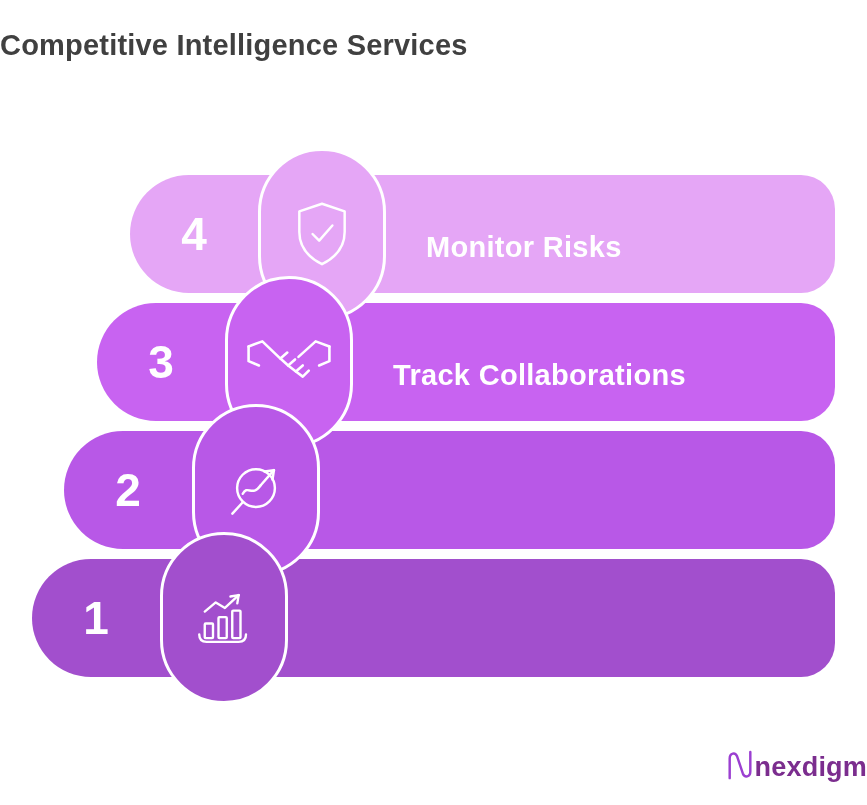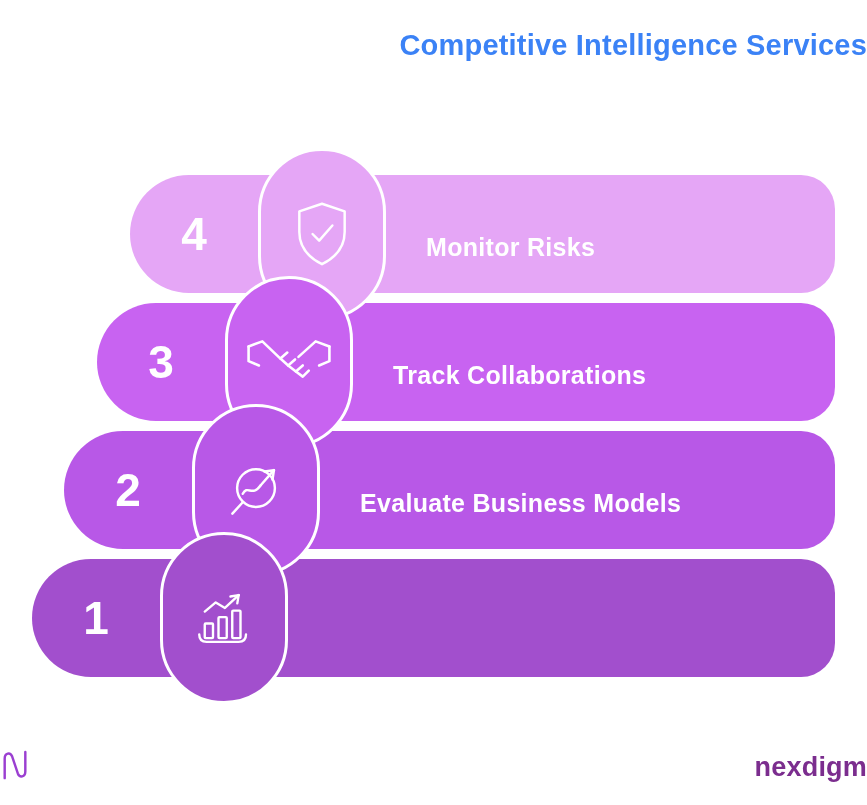--- a/index.html
+++ b/index.html
@@ -11,25 +11,25 @@
     font-family: "Liberation Sans", sans-serif;
     overflow: hidden;
   }
 
   
   .title {
     position: absolute;
     top: 26px;
     left: 0;
     right: 0;
-    text-align: right;
+    text-align: left;
     font-weight: bold;
     font-size: 29px;
     line-height: 38px;
-    color: #3b82f6;
+    color: #404040;
     letter-spacing: 0.2px;
   }
 
   
   .step { position: absolute; height: 118px; right: 32px; }
   .step4 { top: 175px; left: 130px; }
   .step3 { top: 303px; left: 97px; }
   .step2 { top: 431px; left: 64px; }
   .step1 { top: 559px; left: 32px; }
 
@@ -64,35 +64,35 @@
   }
 
   .capsule svg { display: block; }
 
   .label {
     position: absolute;
     left: 296px; top: 0;
     height: 145px;
     display: flex; align-items: center;
     color: #ffffff;
-    font-size: 25px;
+    font-size: 29px;
     font-weight: bold;
     letter-spacing: 0.3px;
     z-index: 3;
     white-space: nowrap;
   }
 
   
   .logo {
     position: absolute;
     top: 748px;
     left: 0; right: 0;
     display: flex;
     align-items: center;
-    justify-content: space-between;
+    justify-content: flex-end;
   }
   .logo-text {
     color: #7b2d8e;
     font-size: 27px;
     font-weight: bold;
     letter-spacing: 0.2px;
   }
 </style>
 </head>
 <body>
@@ -144,21 +144,20 @@
         <svg width="68" height="68" viewBox="0 0 72 72" fill="none" stroke="#ffffff" stroke-width="2.6" stroke-linecap="round" stroke-linejoin="round">
           <circle cx="36" cy="34" r="20"></circle>
           <path d="M22 40 C27 30 32 44 41 31"></path>
           <path d="M41 31 L55 15"></path>
           <path d="M55 15 l-10 1.5"></path>
           <path d="M55 15 l-1.5 10"></path>
           <path d="M22 49 L11 61"></path>
         </svg>
       </span>
     </div>
-    <div class="label">Evaluate Business Models</div>
   </div>
 
   <div class="step step1">
     <div class="bar" style="background-color: rgb(162, 79, 205);"></div>
     <div class="num">1</div>
     <div class="capsule" style="background-color: rgb(162, 79, 205);">
       <span>
         <svg width="66" height="60" viewBox="0 0 72 64" fill="none" stroke="#ffffff" stroke-width="2.6" stroke-linecap="round" stroke-linejoin="round">
           <rect x="15" y="38" width="9" height="16" rx="1"></rect>
           <rect x="30" y="31" width="9" height="23" rx="1"></rect>

